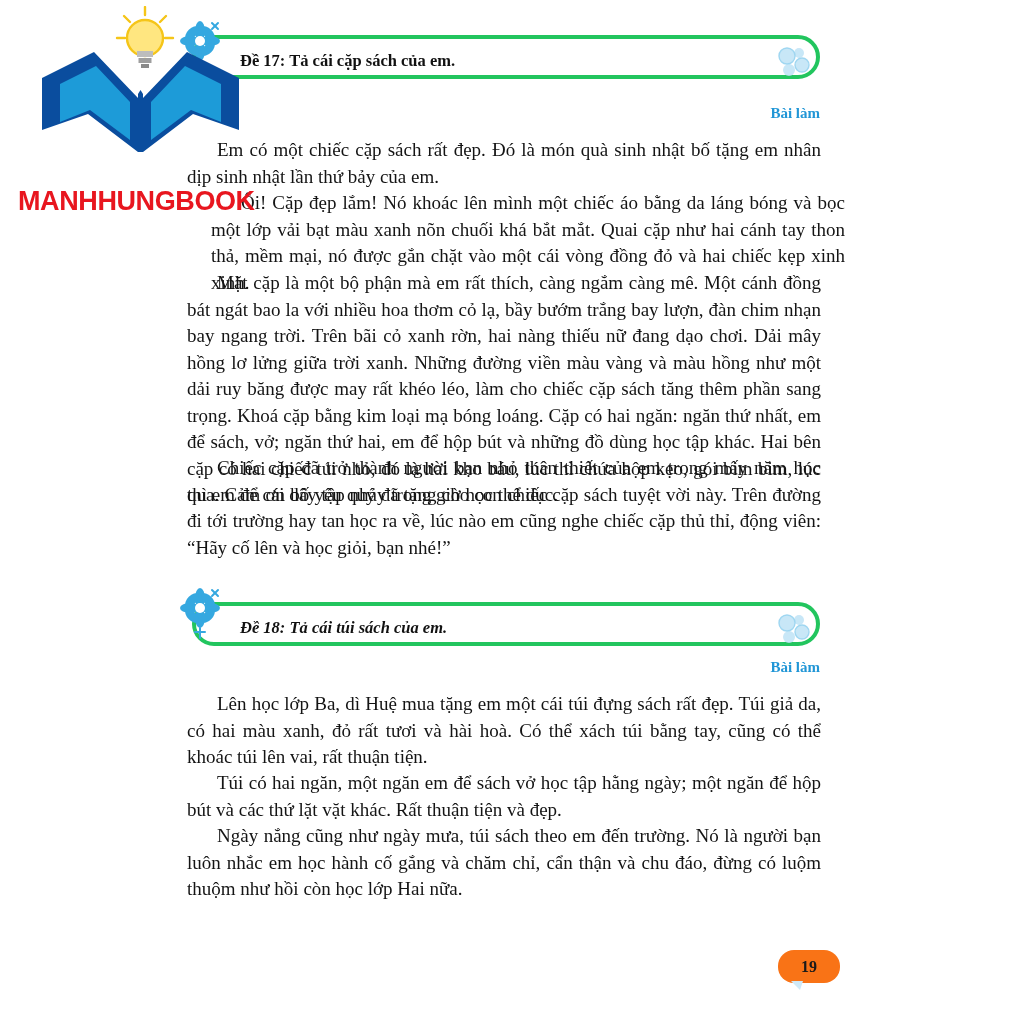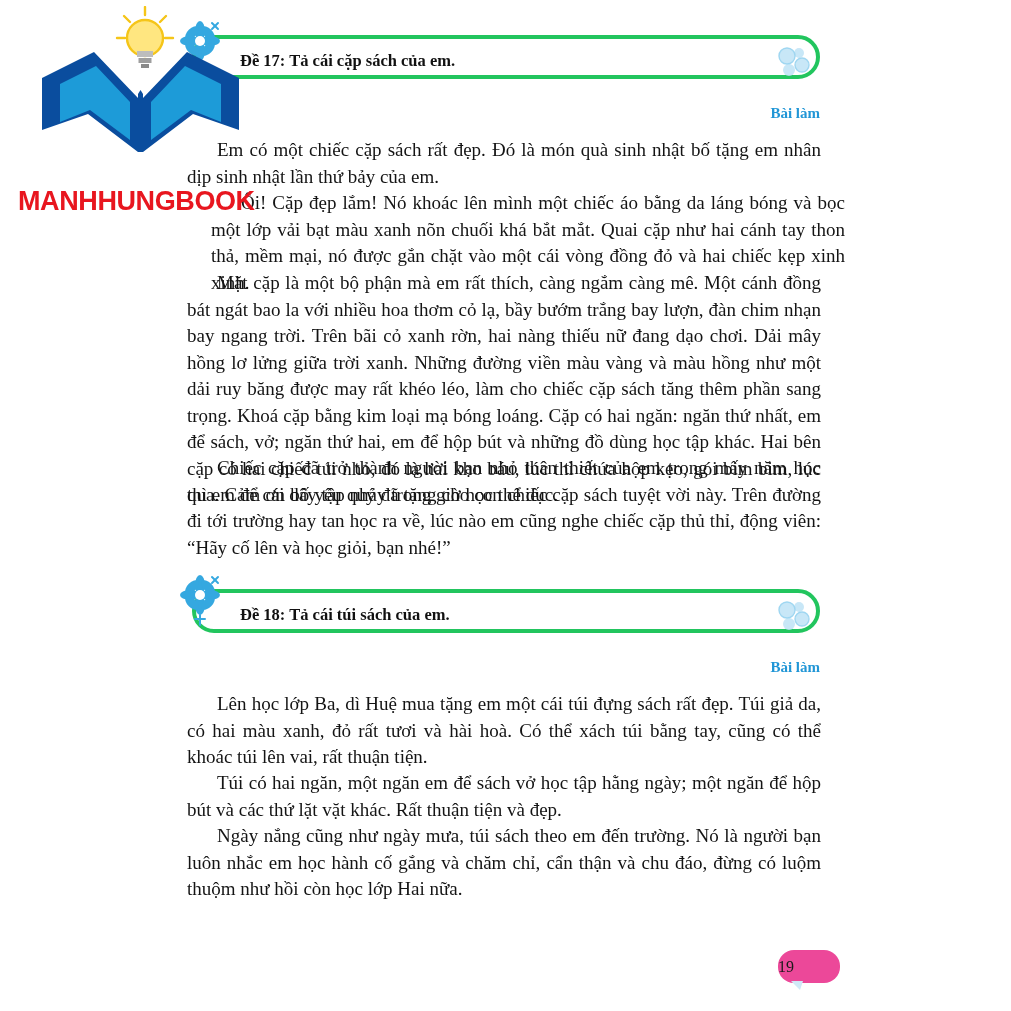--- a/index.html
+++ b/index.html
@@ -117,27 +117,27 @@
     color: #141414;
   }
 
   
   .page-num {
     position: absolute;
     left: 778px;
     top: 950px;
     width: 62px;
     height: 33px;
-    background: #ec4899;
+    background: #f97316;
     border-radius: 16px;
     display: flex;
     align-items: center;
-    justify-content: flex-start;
-    font-family: "Liberation Serif", serif;
-    font-weight: normal;
+    justify-content: center;
+    font-family: "Liberation Serif", serif;
+    font-weight: bold;
     font-size: 16px;
     color: #1a1a1a;
   }
   .page-num::after {
     content: "";
     position: absolute;
     left: 13px;
     bottom: -7px;
     width: 0;
     height: 0;
@@ -214,21 +214,21 @@
     <div class="banner-title">Đề 17: Tả cái cặp sách của em.</div>
   </div>
 
   <div class="section-label" style="top:105px;">Bài làm</div>
 
   <div class="para" style="top:137px;">Em có một chiếc cặp sách rất đẹp. Đó là món quà sinh nhật bố tặng em nhân dịp sinh nhật lần thứ bảy của em.</div>
   <div class="para" style="top:190px;margin-left:24px;">Ôi! Cặp đẹp lắm! Nó khoác lên mình một chiếc áo bằng da láng bóng và bọc một lớp vải bạt màu xanh nõn chuối khá bắt mắt. Quai cặp như hai cánh tay thon thả, mềm mại, nó được gắn chặt vào một cái vòng đồng đỏ và hai chiếc kẹp xinh xinh.</div>
   <div class="para" style="top:270px;">Mặt cặp là một bộ phận mà em rất thích, càng ngắm càng mê. Một cánh đồng bát ngát bao la với nhiều hoa thơm cỏ lạ, bầy bướm trắng bay lượn, đàn chim nhạn bay ngang trời. Trên bãi cỏ xanh rờn, hai nàng thiếu nữ đang dạo chơi. Dải mây hồng lơ lửng giữa trời xanh. Những đường viền màu vàng và màu hồng như một dải ruy băng được may rất khéo léo, làm cho chiếc cặp sách tăng thêm phần sang trọng. Khoá cặp bằng kim loại mạ bóng loáng. Cặp có hai ngăn: ngăn thứ nhất, em để sách, vở; ngăn thứ hai, em để hộp bút và những đồ dùng học tập khác. Hai bên cặp có hai chiếc túi nhỏ, đó là hai kho báu, lúc thì chứa hộp kẹo, gói bim bim, lúc thì em để cái dây tập nhảy trong giờ học thể dục.</div>
   <div class="para" style="top:455px;">Chiếc cặp đã trở thành người bạn nhỏ thân thiết của em trong mấy năm học qua. Cảm ơn bố yêu quý đã tặng cho con chiếc cặp sách tuyệt vời này. Trên đường đi tới trường hay tan học ra về, lúc nào em cũng nghe chiếc cặp thủ thỉ, động viên: “Hãy cố lên và học giỏi, bạn nhé!”</div>
 
-  <div class="banner" style="top:589px;">
+  <div class="banner" style="top:602px;font-style:italic;">
     <svg class="flower" viewBox="0 0 46 58">
       <g fill="#35a8e0">
         <ellipse cx="22" cy="14" rx="5" ry="10"></ellipse>
         <ellipse cx="22" cy="34" rx="5" ry="10"></ellipse>
         <ellipse cx="12" cy="24" rx="10" ry="5"></ellipse>
         <ellipse cx="32" cy="24" rx="10" ry="5"></ellipse>
         <ellipse cx="14" cy="16" rx="8.5" ry="4.5" transform="rotate(-45 14 16)"></ellipse>
         <ellipse cx="30" cy="32" rx="8.5" ry="4.5" transform="rotate(-45 30 32)"></ellipse>
         <ellipse cx="30" cy="16" rx="8.5" ry="4.5" transform="rotate(45 30 16)"></ellipse>
         <ellipse cx="14" cy="32" rx="8.5" ry="4.5" transform="rotate(45 14 32)"></ellipse>

